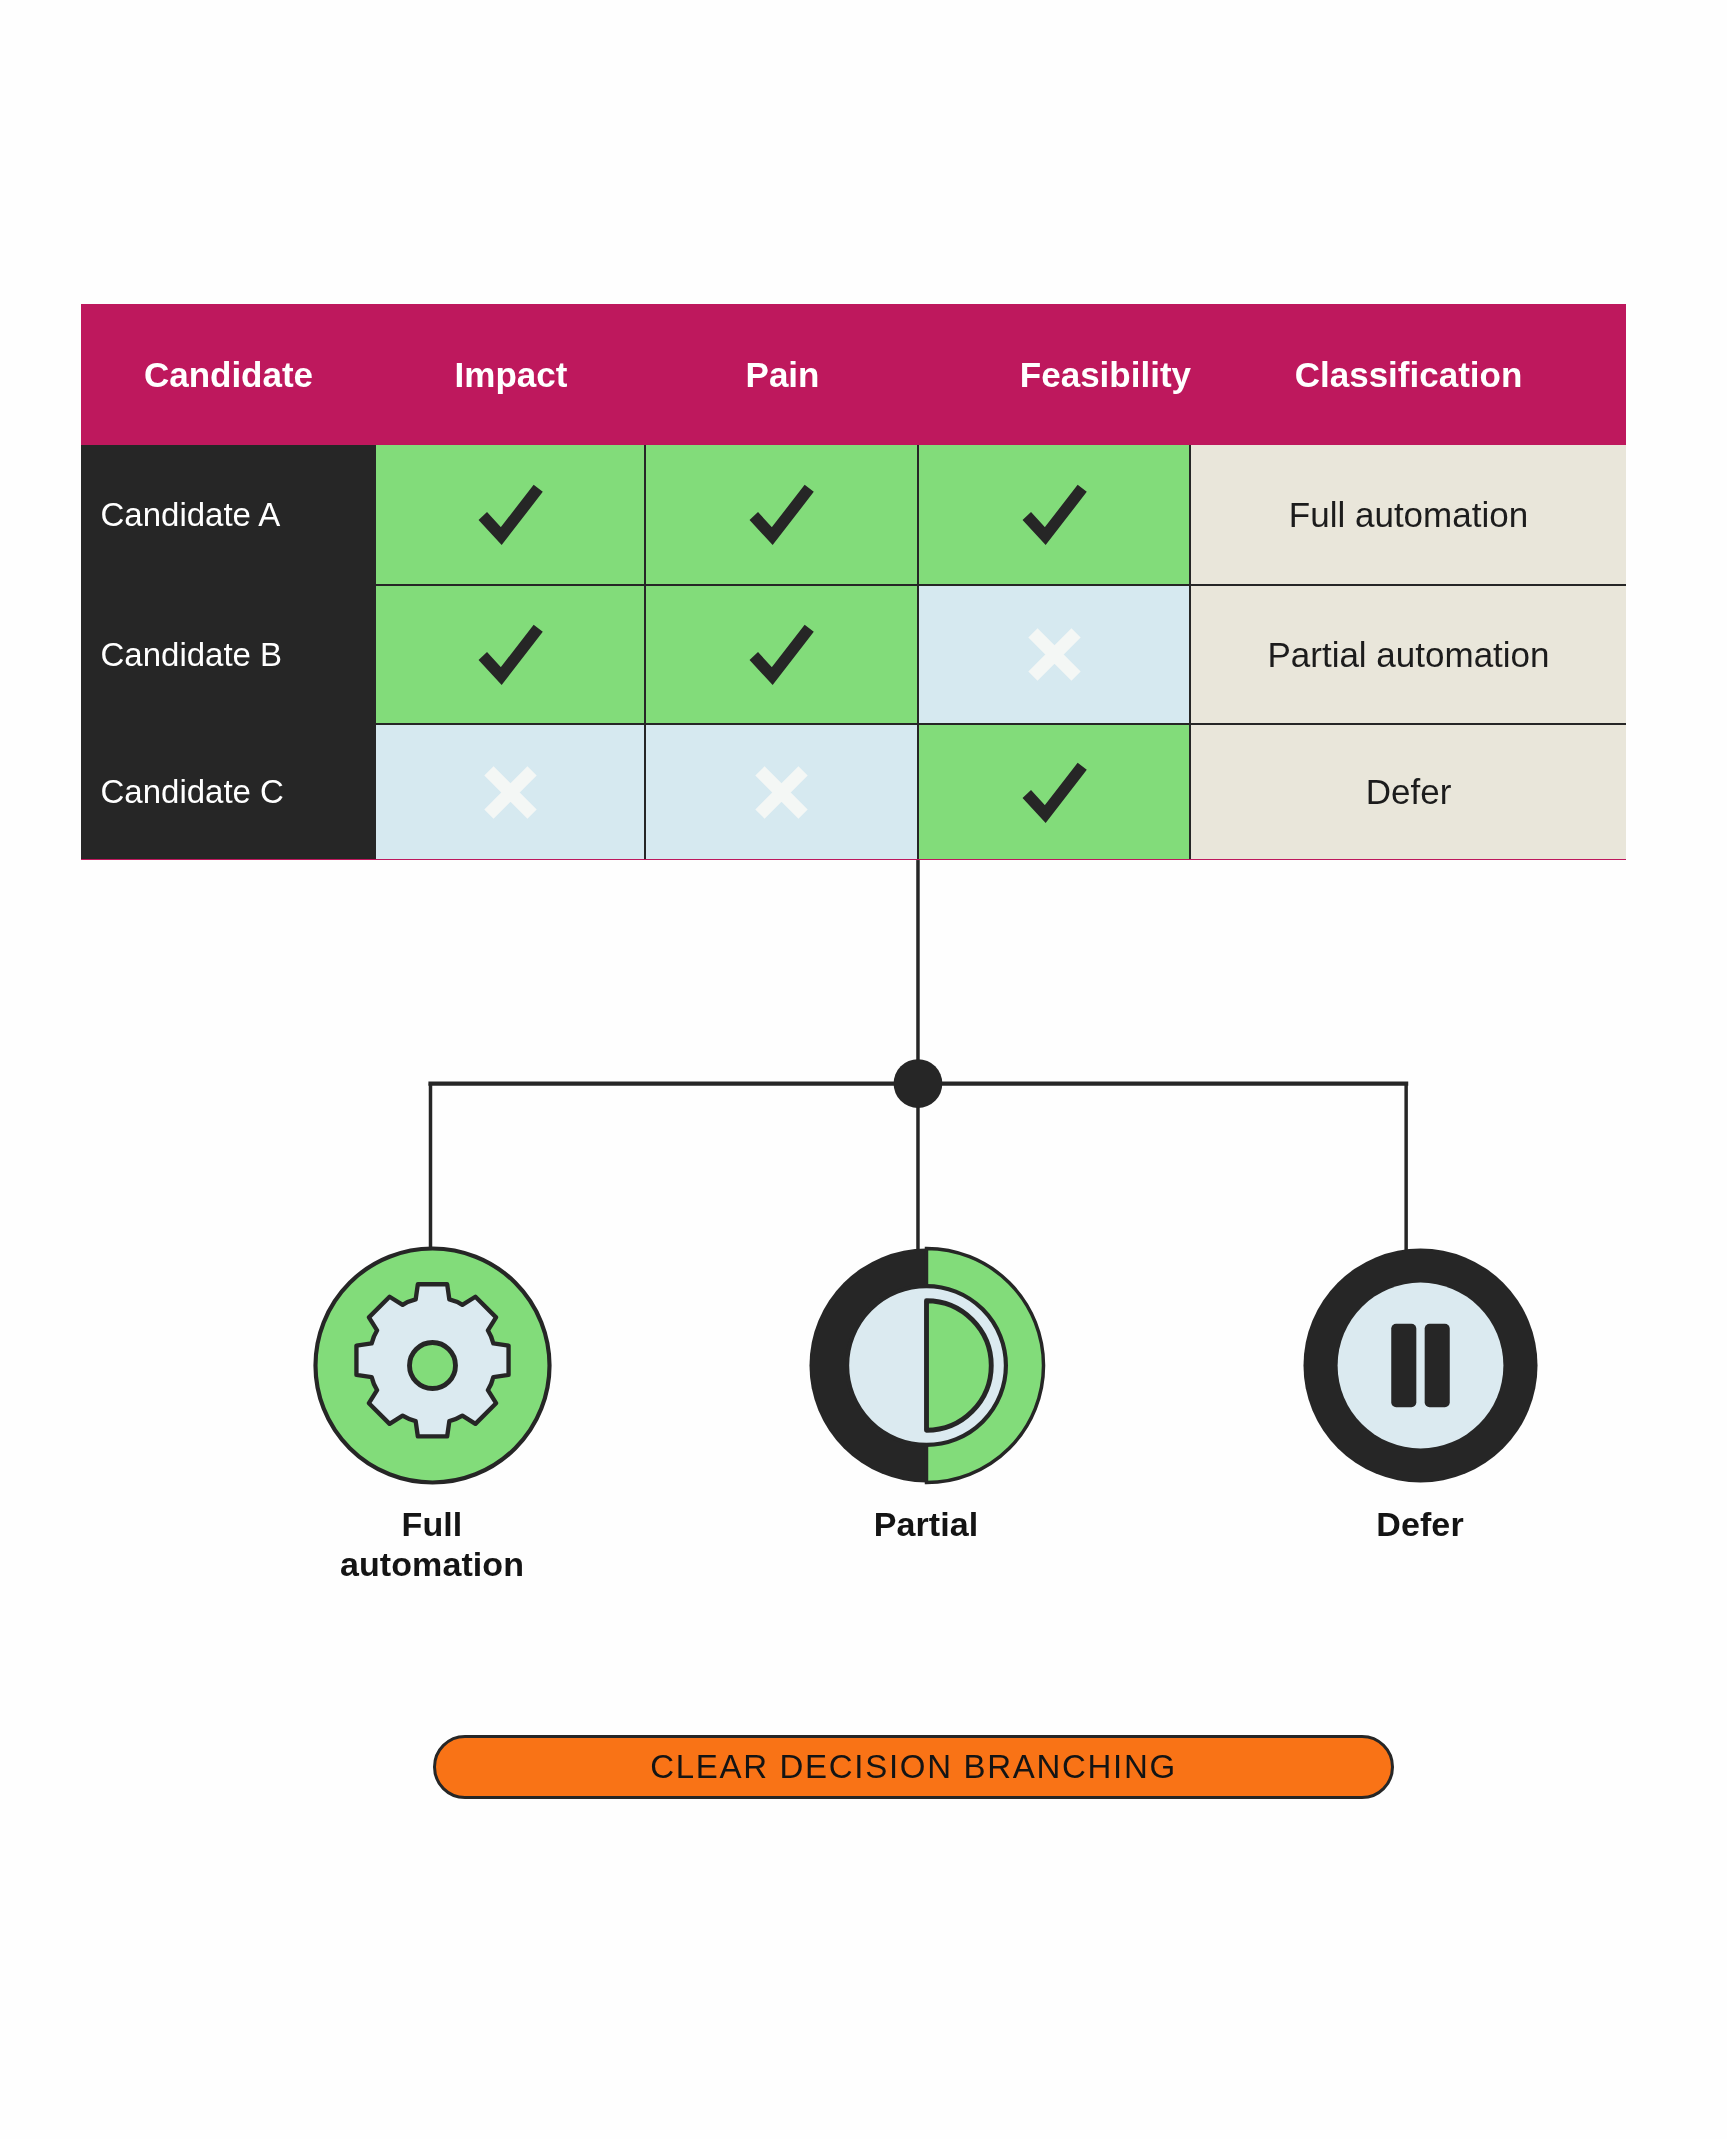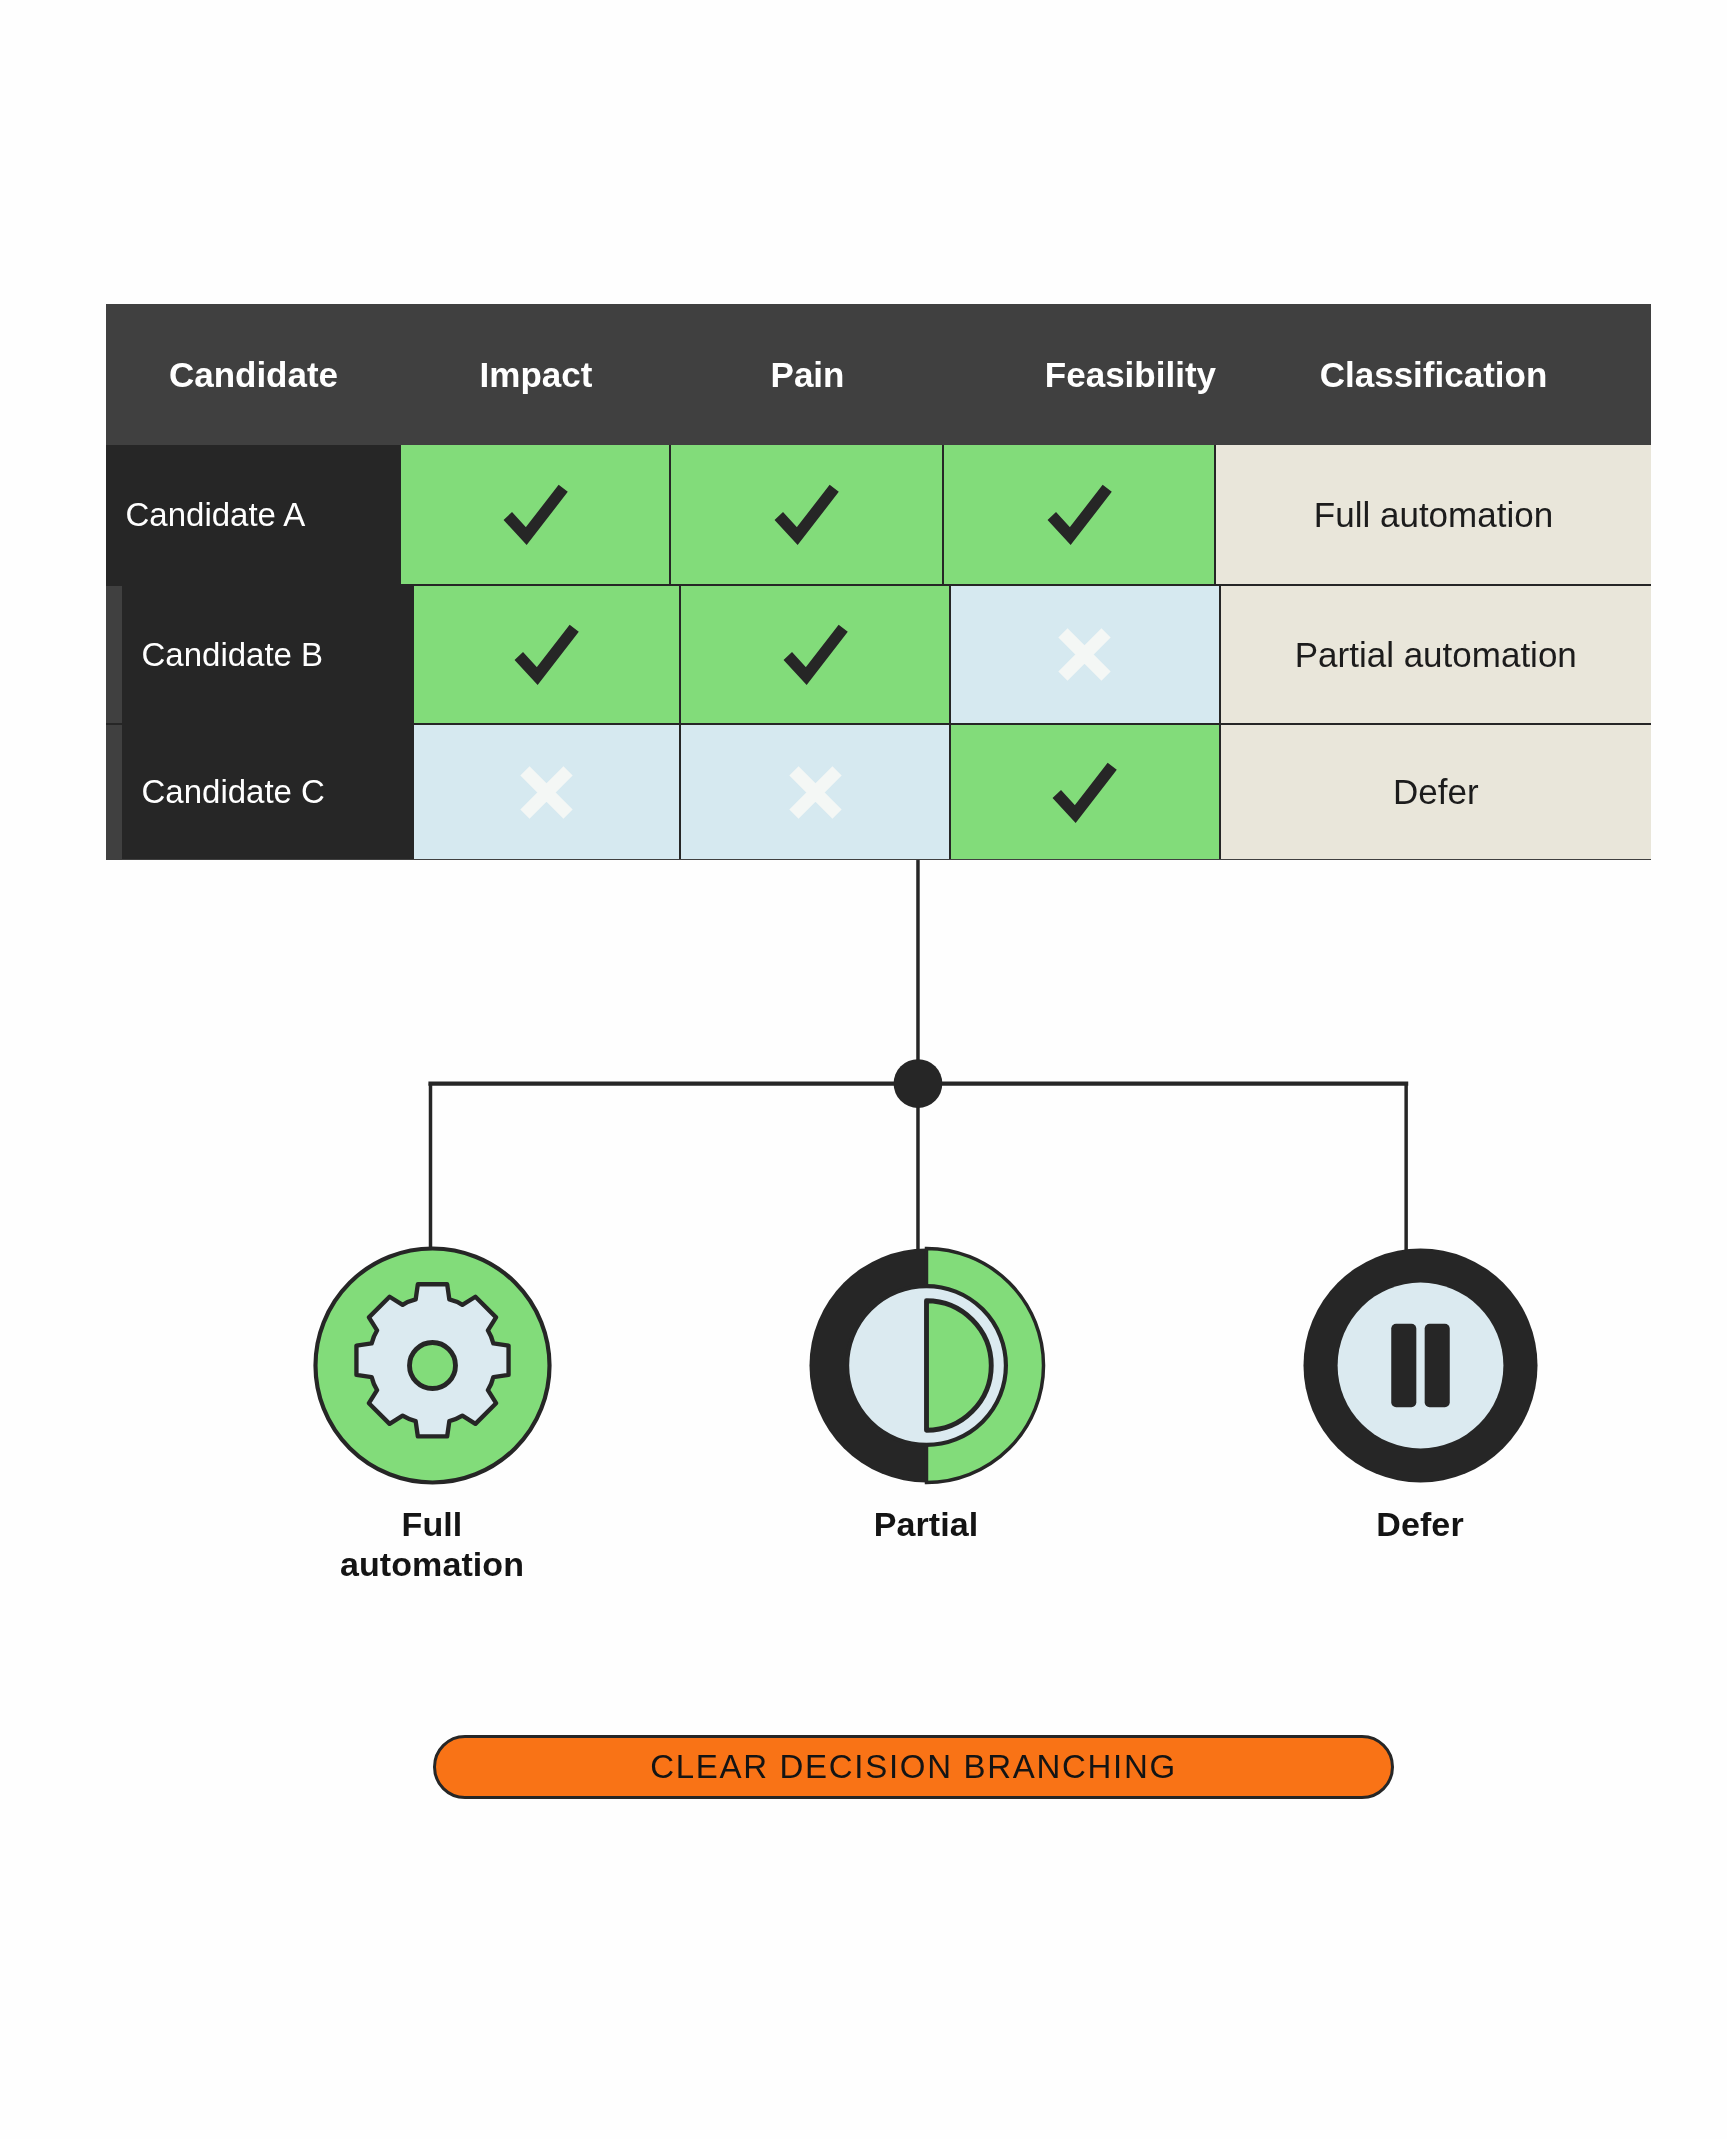--- a/index.html
+++ b/index.html
@@ -9,23 +9,23 @@
     font-family:"Liberation Sans", sans-serif;
     -webkit-font-smoothing:antialiased;
     overflow:hidden;
     position:relative;
   }
   .stage{position:absolute;left:0;top:0;width:1728px;height:2140px;}
 
   
   .matrix{
     position:absolute;
-    left:106px;top:304px;
+    left:81px;top:304px;
     width:1545px;height:556px;
-    background:#404040;
+    background:#be185d;
     box-sizing:border-box;
   }
   .matrix-head{
     position:absolute;left:0;top:0;width:100%;height:141px;
     display:flex;align-items:center;
   }
   .hcell{
     color:#FFFFFF;
     font-size:35px;
     font-weight:bold;
@@ -34,21 +34,21 @@
     box-sizing:border-box;
   }
   .hc-0{width:295px;}
   .hc-1{width:270px;}
   .hc-2{width:273px;}
   .hc-3{width:272px;text-align:right;}
   .hc-4{width:435px;}
 
   .rows{position:absolute;left:0;top:141px;width:100%;}
   .mrow{display:flex;height:139px;box-sizing:border-box;}
-  .mrow + .mrow{border-top:2.8px solid #262626;padding-left:16px;}
+  .mrow + .mrow{border-top:2.8px solid #262626;}
   .rows .mrow:last-child{height:136px;}
 
   .cell{
     box-sizing:border-box;
     display:flex;align-items:center;justify-content:center;
     position:relative;
   }
   .cell-name{
     width:295px;
     background:#262626;

